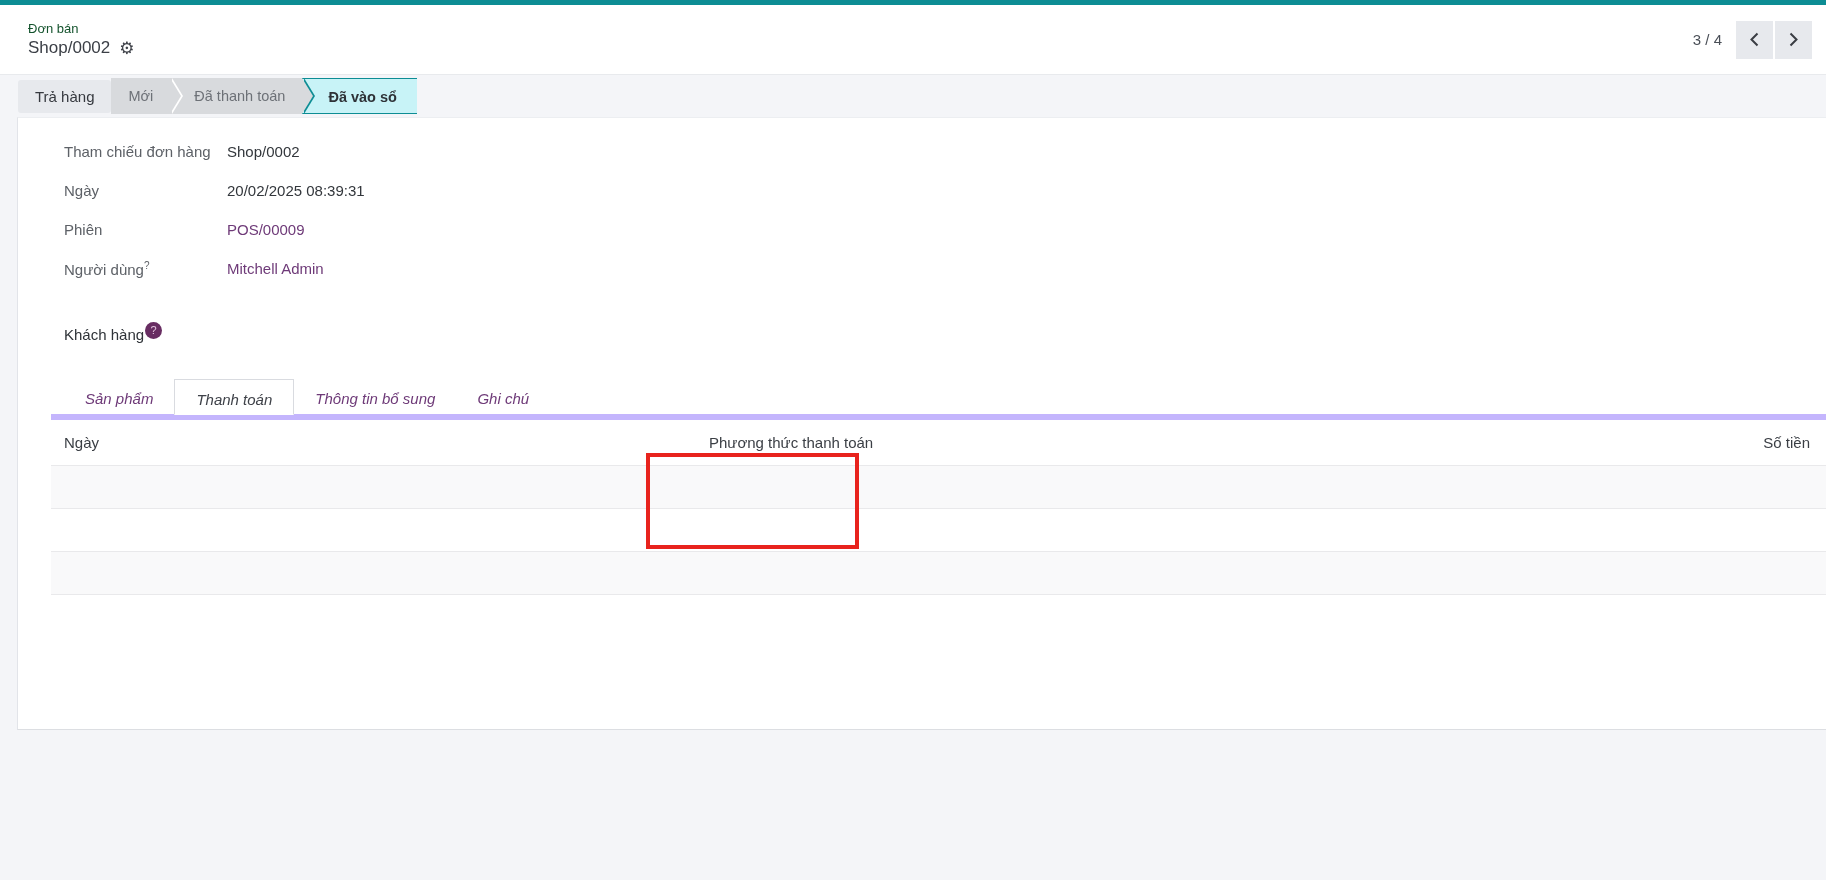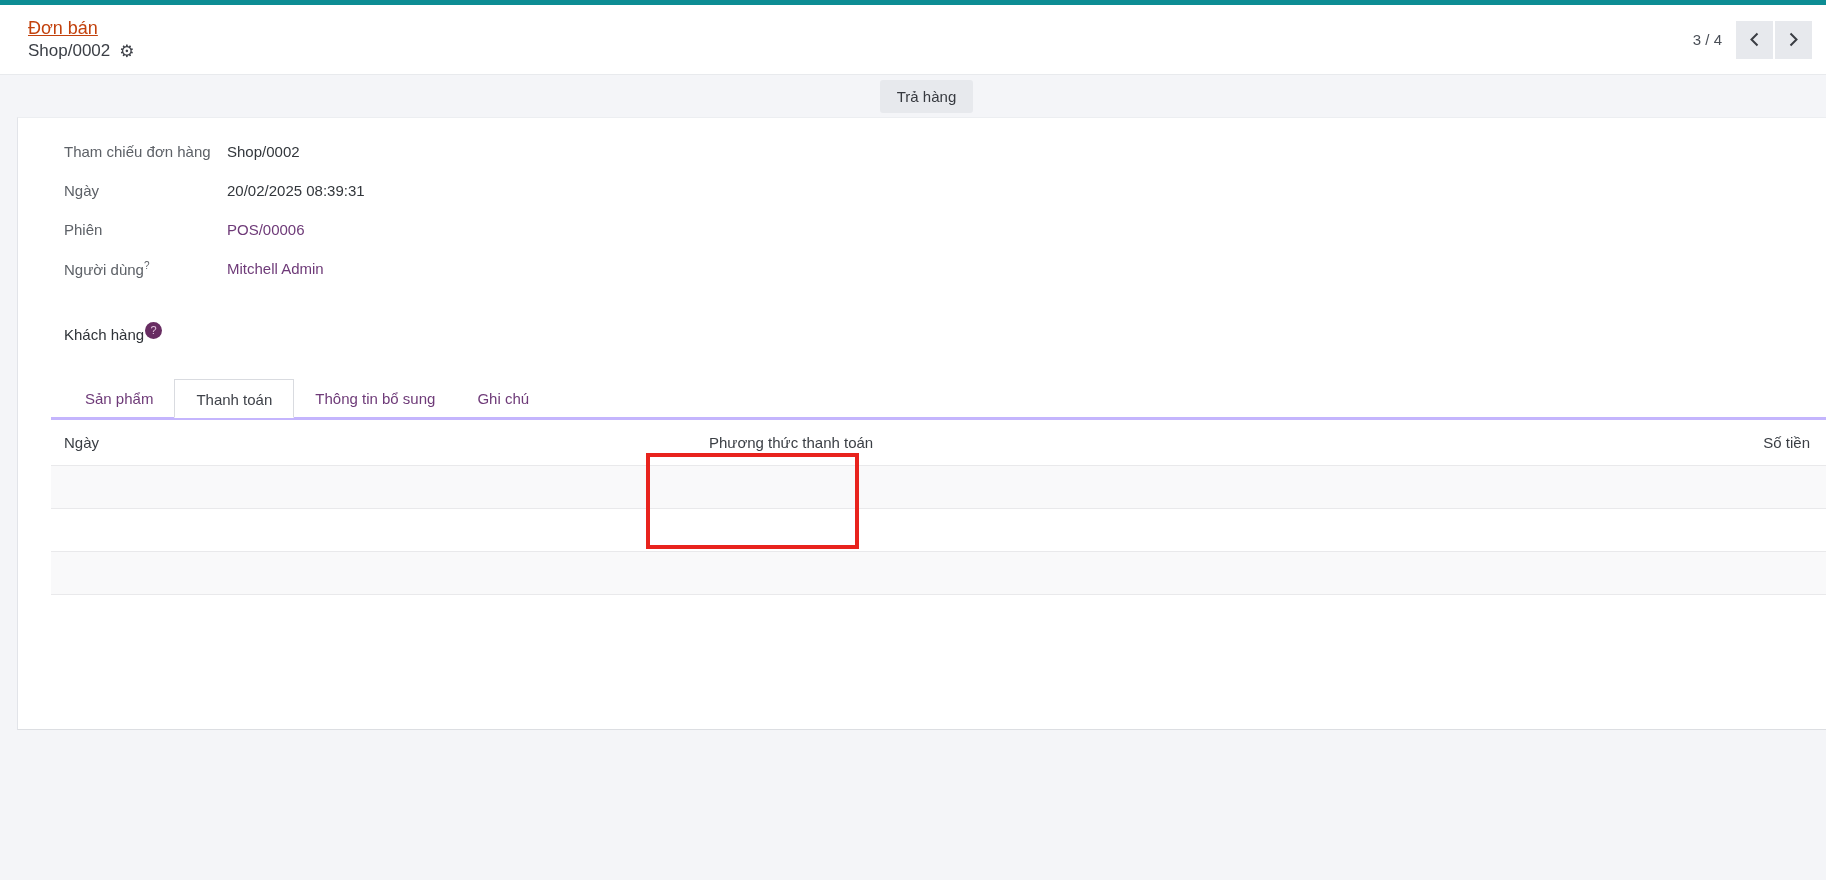--- a/index.html
+++ b/index.html
@@ -14,37 +14,37 @@
   
   .topbar { height: 5px; background: #0d8d94; width: 100%; }
 
   
   .header {
     height: 70px; background: #ffffff; border-bottom: 1px solid #e8eaed;
     display: flex; justify-content: space-between; align-items: center;
     padding: 0 14px 0 28px;
   }
   .crumbs { display: flex; flex-direction: column; justify-content: center; gap: 2px; }
-  .crumb-parent { color: #c2410c; font-size: 18px; cursor: pointer; text-decoration: underline; }
+  .crumb-parent { color: #14532d; font-size: 13px; cursor: pointer; }
   .title-row { display: flex; align-items: center; gap: 9px; }
   .crumb-current { color: #3b3f46; font-size: 17px; }
   .gear { color: #3f4249; font-size: 17px; line-height: 1; cursor: pointer; }
   .pager { display: flex; align-items: center; gap: 14px; margin-left: 28px; }
   .pager-count { font-size: 15px; color: #4a4f57; }
   .pager-btns { display: flex; gap: 2px; }
   .pager-btn {
     width: 37px; height: 38px; background: #e7e9ed; border: none;
     display: flex; align-items: center; justify-content: center; cursor: pointer;
   }
   .pager-btn svg { display: block; }
 
   
   .strip {
-    height: 42px; display: flex; justify-content: center; align-items: center;
-    padding-left: 27px; background: #f4f5f8;
+    height: 42px; display: flex; justify-content: flex-start; align-items: center;
+    padding-left: 18px; background: #f4f5f8;
   }
   .btn-return {
     background: #e7e9ed; border: none; border-radius: 3px;
     padding: 8px 17px; font-size: 15px; color: #36393f; cursor: pointer;
     font-family: inherit;
   }
 
   
   .statusbar { display: flex; height: 36px; }
   .step {
@@ -86,21 +86,21 @@
     display: inline-block; width: 17px; height: 17px; border-radius: 50%;
     font-size: 11px; line-height: 17px; text-align: center;
     vertical-align: super; margin-left: 1px; cursor: pointer;
   }
   .qbadge.dark  { background: #682d62; color: #e3c4de; }
   .qbadge.light { background: #bd87bb; color: #ffffff; }
 
   
   .tabbar {
     margin-top: 27px; padding-left: 13px;
-    border-bottom: 3px solid #c4b5fd; display: flex; height: 41px;
+    border-bottom: 6px solid #c4b5fd; display: flex; height: 41px; font-style: italic;
   }
   .tab {
     padding: 0 21px; line-height: 40px; font-size: 15px;
     color: #6e3a78; cursor: pointer; white-space: nowrap;
   }
   .tab.active {
     color: #3f4249; background: #fff;
     border: 1px solid #d9dbe0; border-bottom: 1px solid #ffffff;
     margin-bottom: -1px;
   }
@@ -156,36 +156,41 @@
               <path d="M2.5 1.5 L8.5 7.5 L2.5 13.5" fill="none" stroke="#3a3d43" stroke-width="2"></path>
             </svg>
         </span>
       </button>
     </span>
   </div>
 </div>
 
 <div class="strip">
   <button class="btn-return">Trả hàng</button>
+  <div class="statusbar">
+    <span class="step s0">Mới</span>
+    <span class="step s1">Đã thanh toán</span>
+    <span class="step s2">Đã vào sổ</span>
+  </div>
 </div>
 
 <div class="sheet">
 
   <div class="form-area">
     <div class="field-row">
       <span class="f-label">Tham chiếu đơn hàng</span>
       <span class="f-value">Shop/0002</span>
     </div>
     <div class="field-row">
       <span class="f-label">Ngày</span>
       <span class="f-value">20/02/2025 08:39:31</span>
     </div>
     <div class="field-row">
       <span class="f-label">Phiên</span>
-      <span class="f-value link">POS/00006</span>
+      <span class="f-value link">POS/00009</span>
     </div>
     <div class="field-row">
       <span class="f-label"><span>Người dùng</span><sup>?</sup></span>
       <span class="f-value link">Mitchell Admin</span>
     </div>
     <div class="field-row gap-top">
       <span class="f-label strong"><span>Khách hàng</span><span class="qbadge dark">?</span></span>
       <span class="f-value"></span>
     </div>
   </div>

